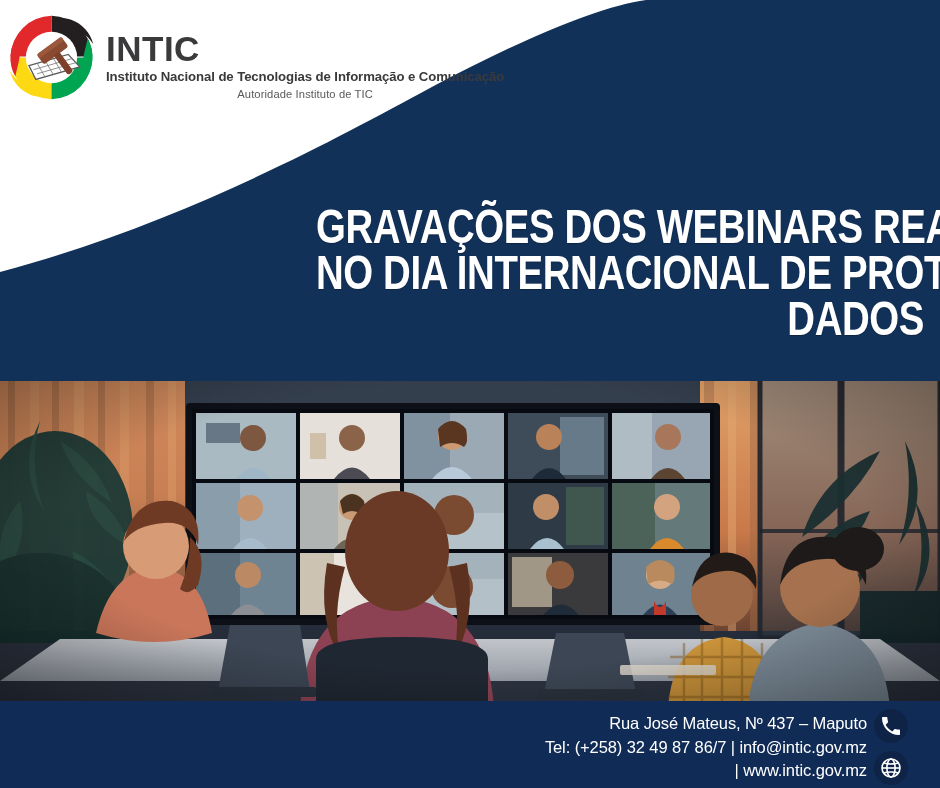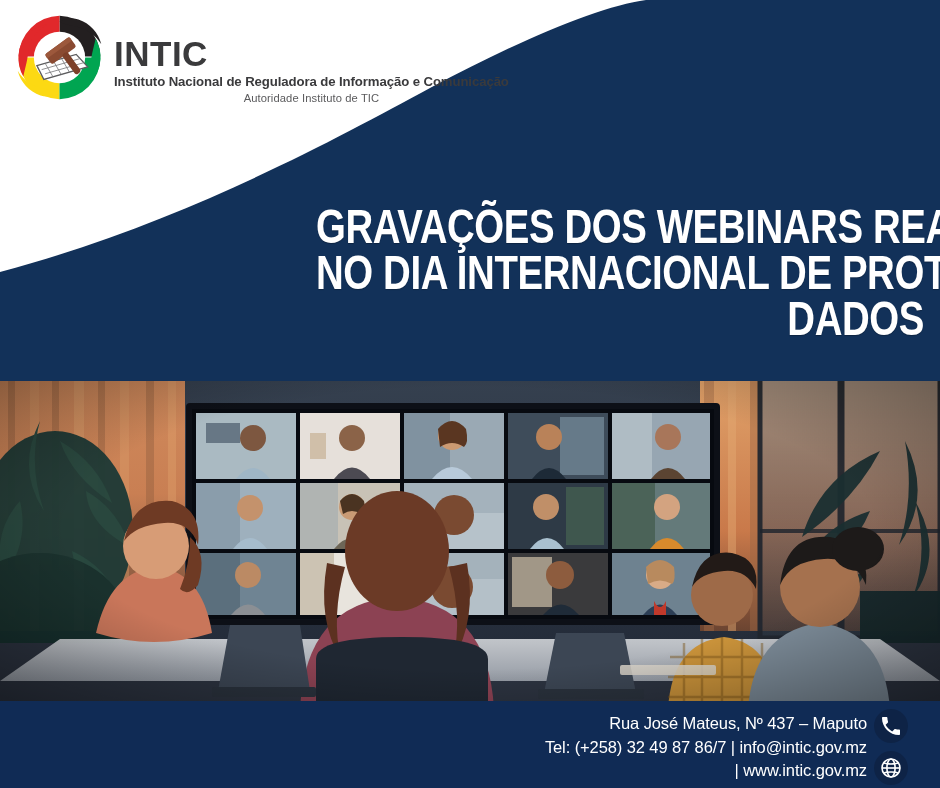--- a/index.html
+++ b/index.html
@@ -20,22 +20,22 @@
     position:absolute;left:0;top:0;width:940px;height:381px;
     background:#123159;
     overflow:hidden;
   }
   .white-wedge{
     position:absolute;left:0;top:0;width:940px;height:381px;
   }
 
   
   .logo-block{
-    position:absolute;left:12px;top:8px;
-    display:flex;align-items:flex-end;
+    position:absolute;left:4px;top:8px;
+    display:flex;align-items:center;
     z-index:6;
   }
   .logo-mark{
     width:95px;height:95px;flex:0 0 95px;margin-top:2px;
   }
   .logo-text{
     margin-left:7px;padding-top:19px;
   }
   .logo-acronym{
     font-size:35px;font-weight:bold;line-height:1;
@@ -148,21 +148,21 @@
 
       <g transform="rotate(-36 52 44)">
         <rect x="36" y="36" width="32" height="13" rx="2.4" fill="#8a4a31"></rect>
         <rect x="36" y="36" width="32" height="5" rx="2" fill="#9c583c"></rect>
         <rect x="50" y="47" width="7" height="26" rx="2.6" fill="#7d4029"></rect>
       </g>
     </svg>
 
     <div class="logo-text">
       <div class="logo-acronym">INTIC</div>
-      <div class="logo-full">Instituto Nacional de Reguladora de Informação e Comunicação</div>
+      <div class="logo-full">Instituto Nacional de Tecnologias de Informação e Comunicação</div>
       <div class="logo-sub">Autoridade Instituto de TIC</div>
     </div>
   </div>
 
   <div class="title-block">
     <span class="title-line">GRAVAÇÕES DOS WEBINARS REALIZADOS</span>
     <span class="title-line">NO DIA INTERNACIONAL DE PROTECÇÃO DE</span>
     <span class="title-line">DADOS</span>
   </div>
 

